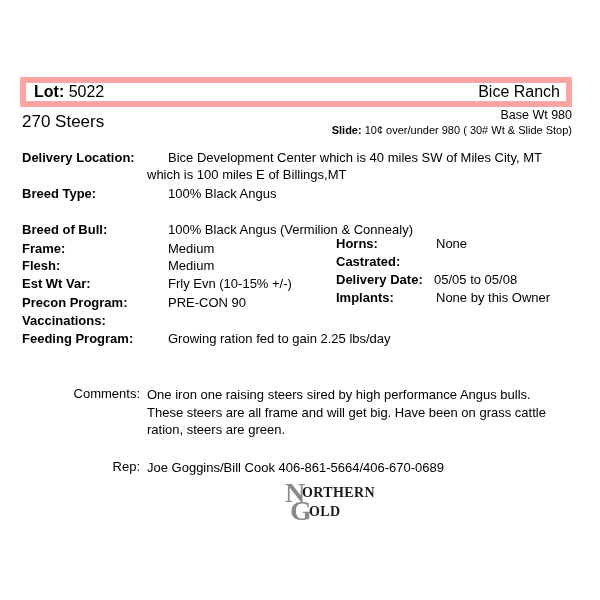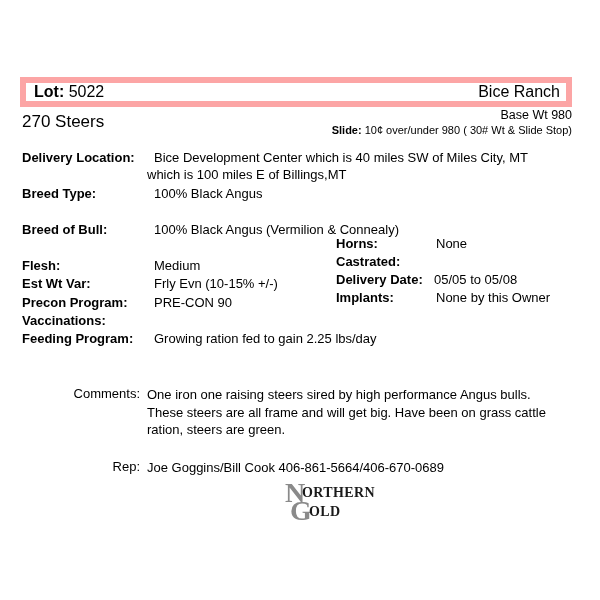--- a/index.html
+++ b/index.html
@@ -79,21 +79,21 @@
   .field .lbl {
     font-weight: bold;
     display: inline-block;
   }
   .field .val {
     font-weight: normal;
   }
 
   
   .lcol { left: 22px; }
-  .lcol .lbl { width: 132px; }
+  .lcol .lbl { width: 146px; }
 
   
   .cont {
     position: absolute;
     left: 147px;
     font-size: 13px;
     white-space: nowrap;
   }
 
   
@@ -154,20 +154,23 @@
   <div class="field lcol" style="top:150px;">
     <span class="lbl">Delivery Location:</span><span class="val">Bice Development Center which is 40 miles SW of Miles City, MT</span>
   </div>
   <div class="cont" style="top:167px;">which is 100 miles E of Billings,MT</div>
 
   <div class="field lcol" style="top:186px;">
     <span class="lbl">Breed Type:</span><span class="val">100% Black Angus</span>
   </div>
   <div class="field lcol" style="top:222px;">
     <span class="lbl">Breed of Bull:</span><span class="val">100% Black Angus (Vermilion &amp; Connealy)</span>
+  </div>
+  <div class="field lcol" style="top:241px;">
+    <span class="lbl">Frame:</span><span class="val">Medium</span>
   </div>
   <div class="field lcol" style="top:258px;">
     <span class="lbl">Flesh:</span><span class="val">Medium</span>
   </div>
   <div class="field lcol" style="top:276px;">
     <span class="lbl">Est Wt Var:</span><span class="val">Frly Evn (10-15% +/-)</span>
   </div>
   <div class="field lcol" style="top:295px;">
     <span class="lbl">Precon Program:</span><span class="val">PRE-CON 90</span>
   </div>

